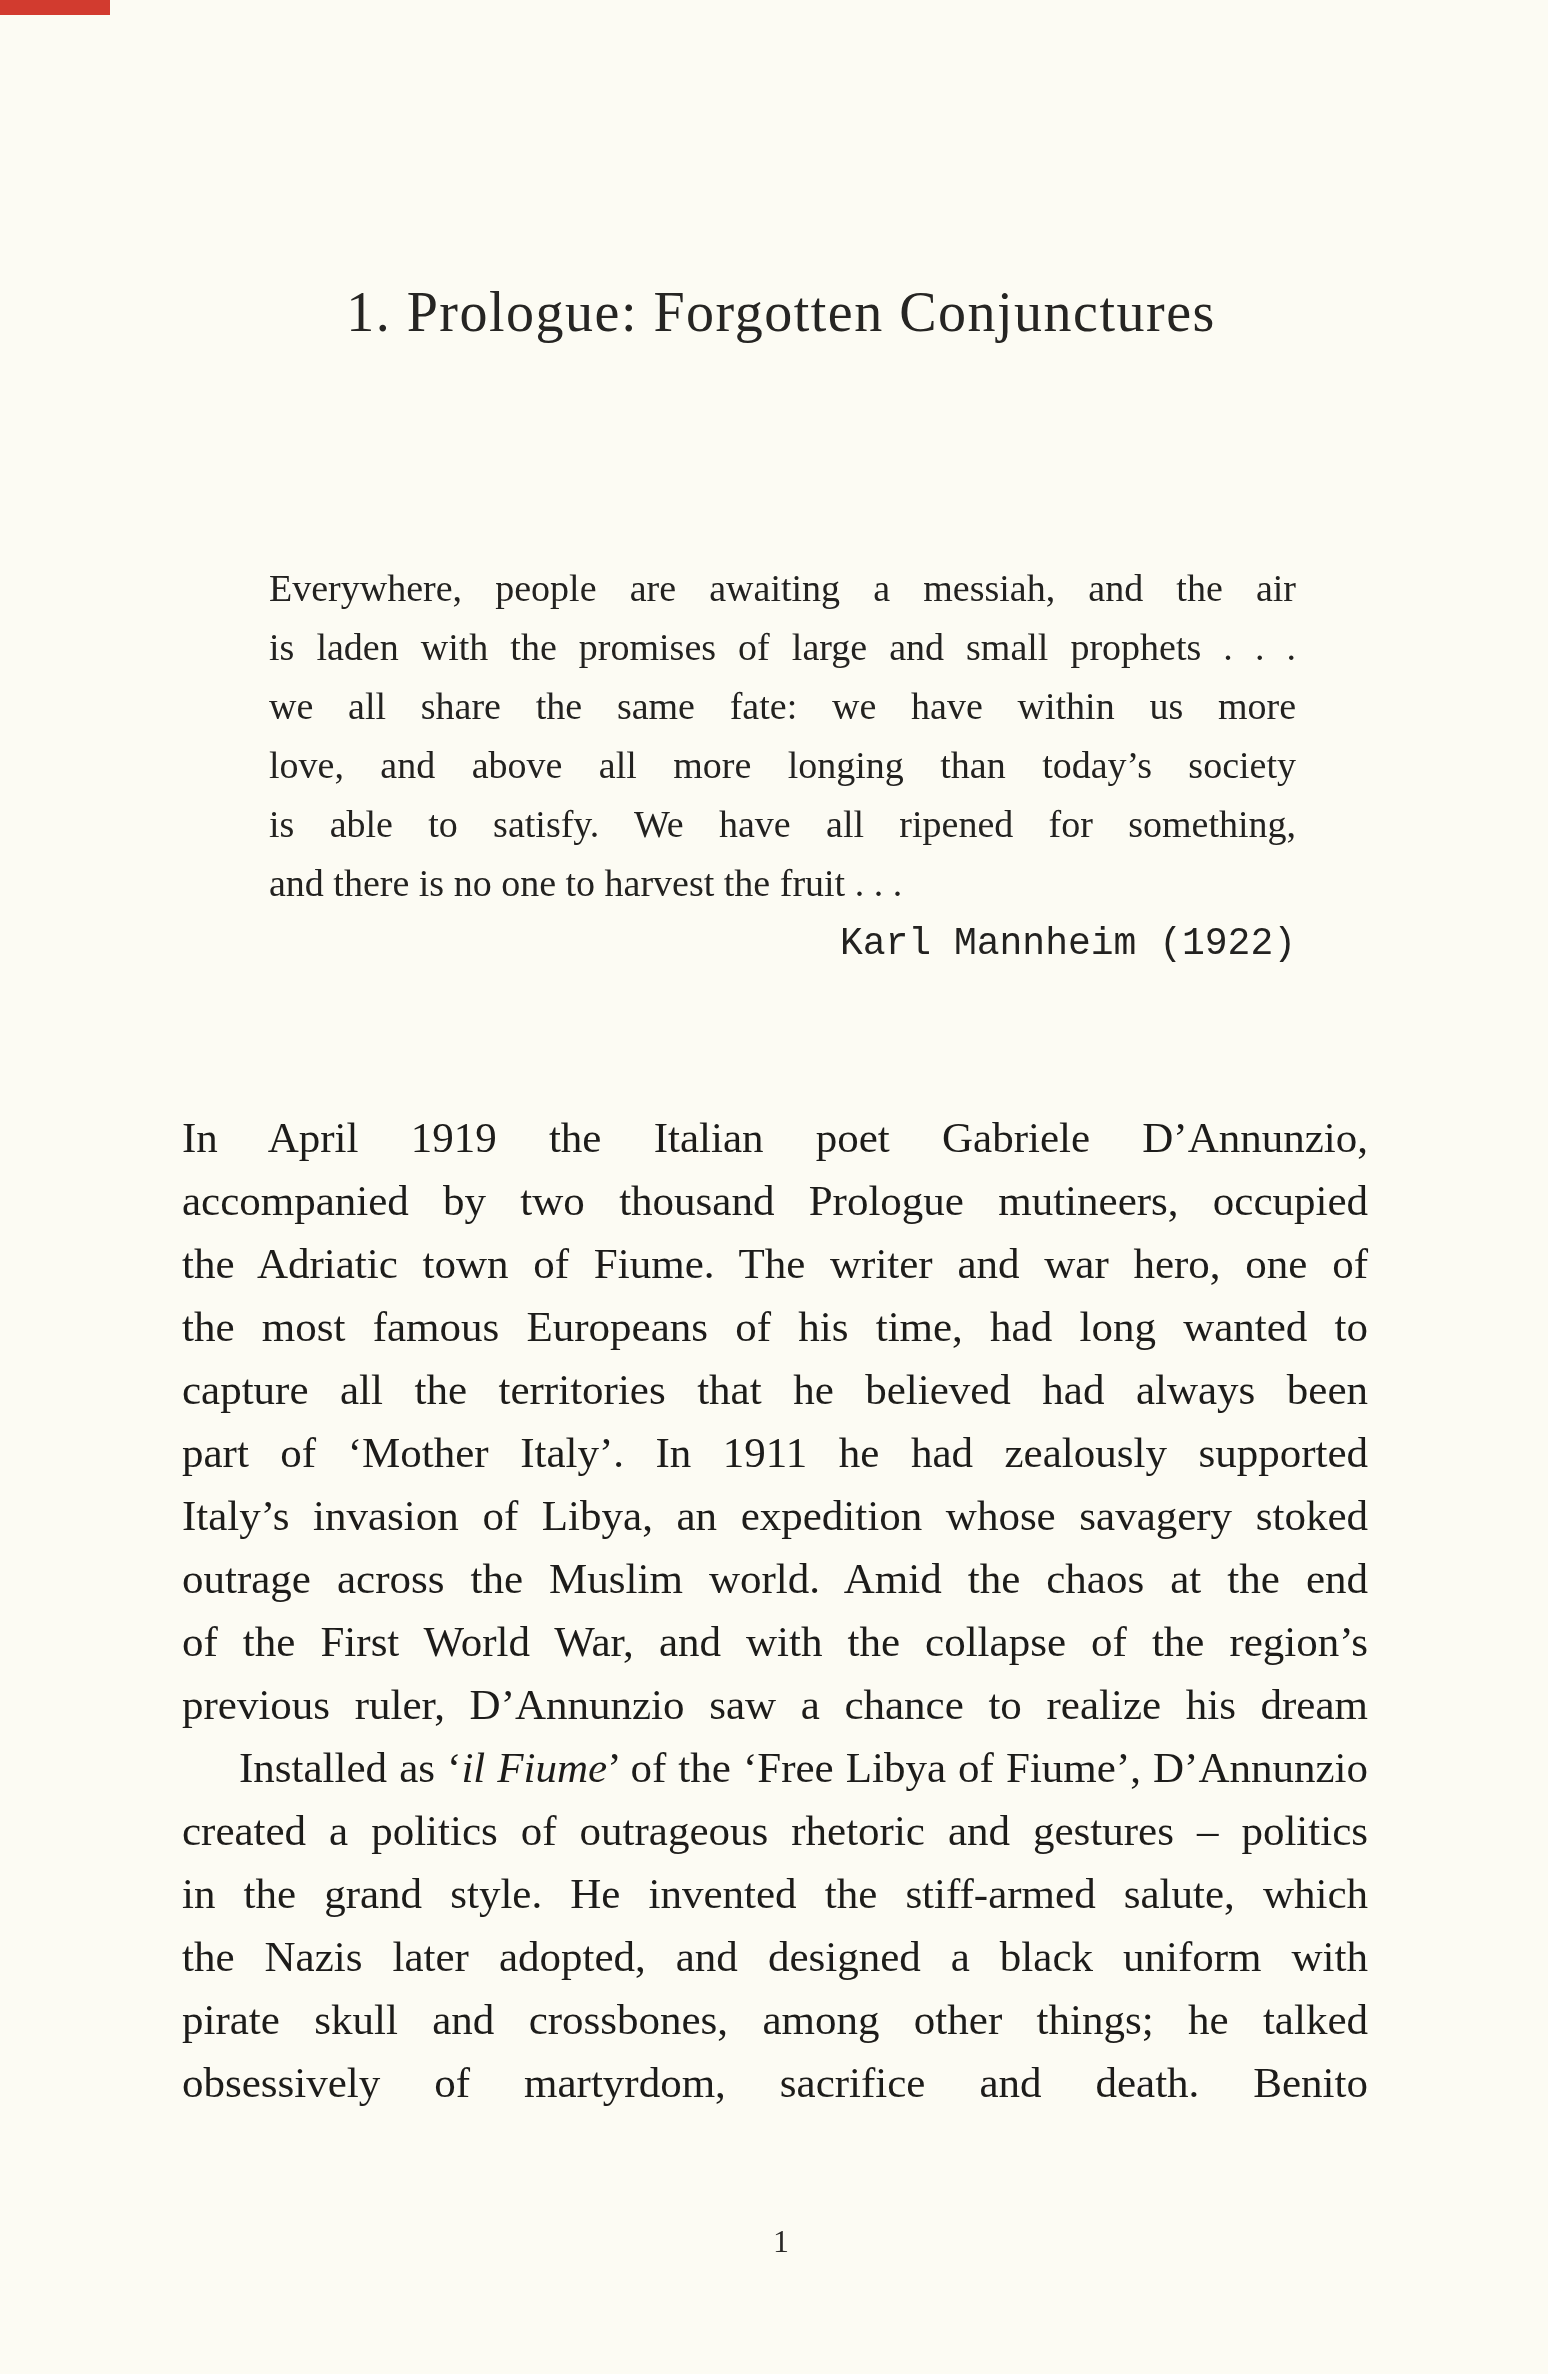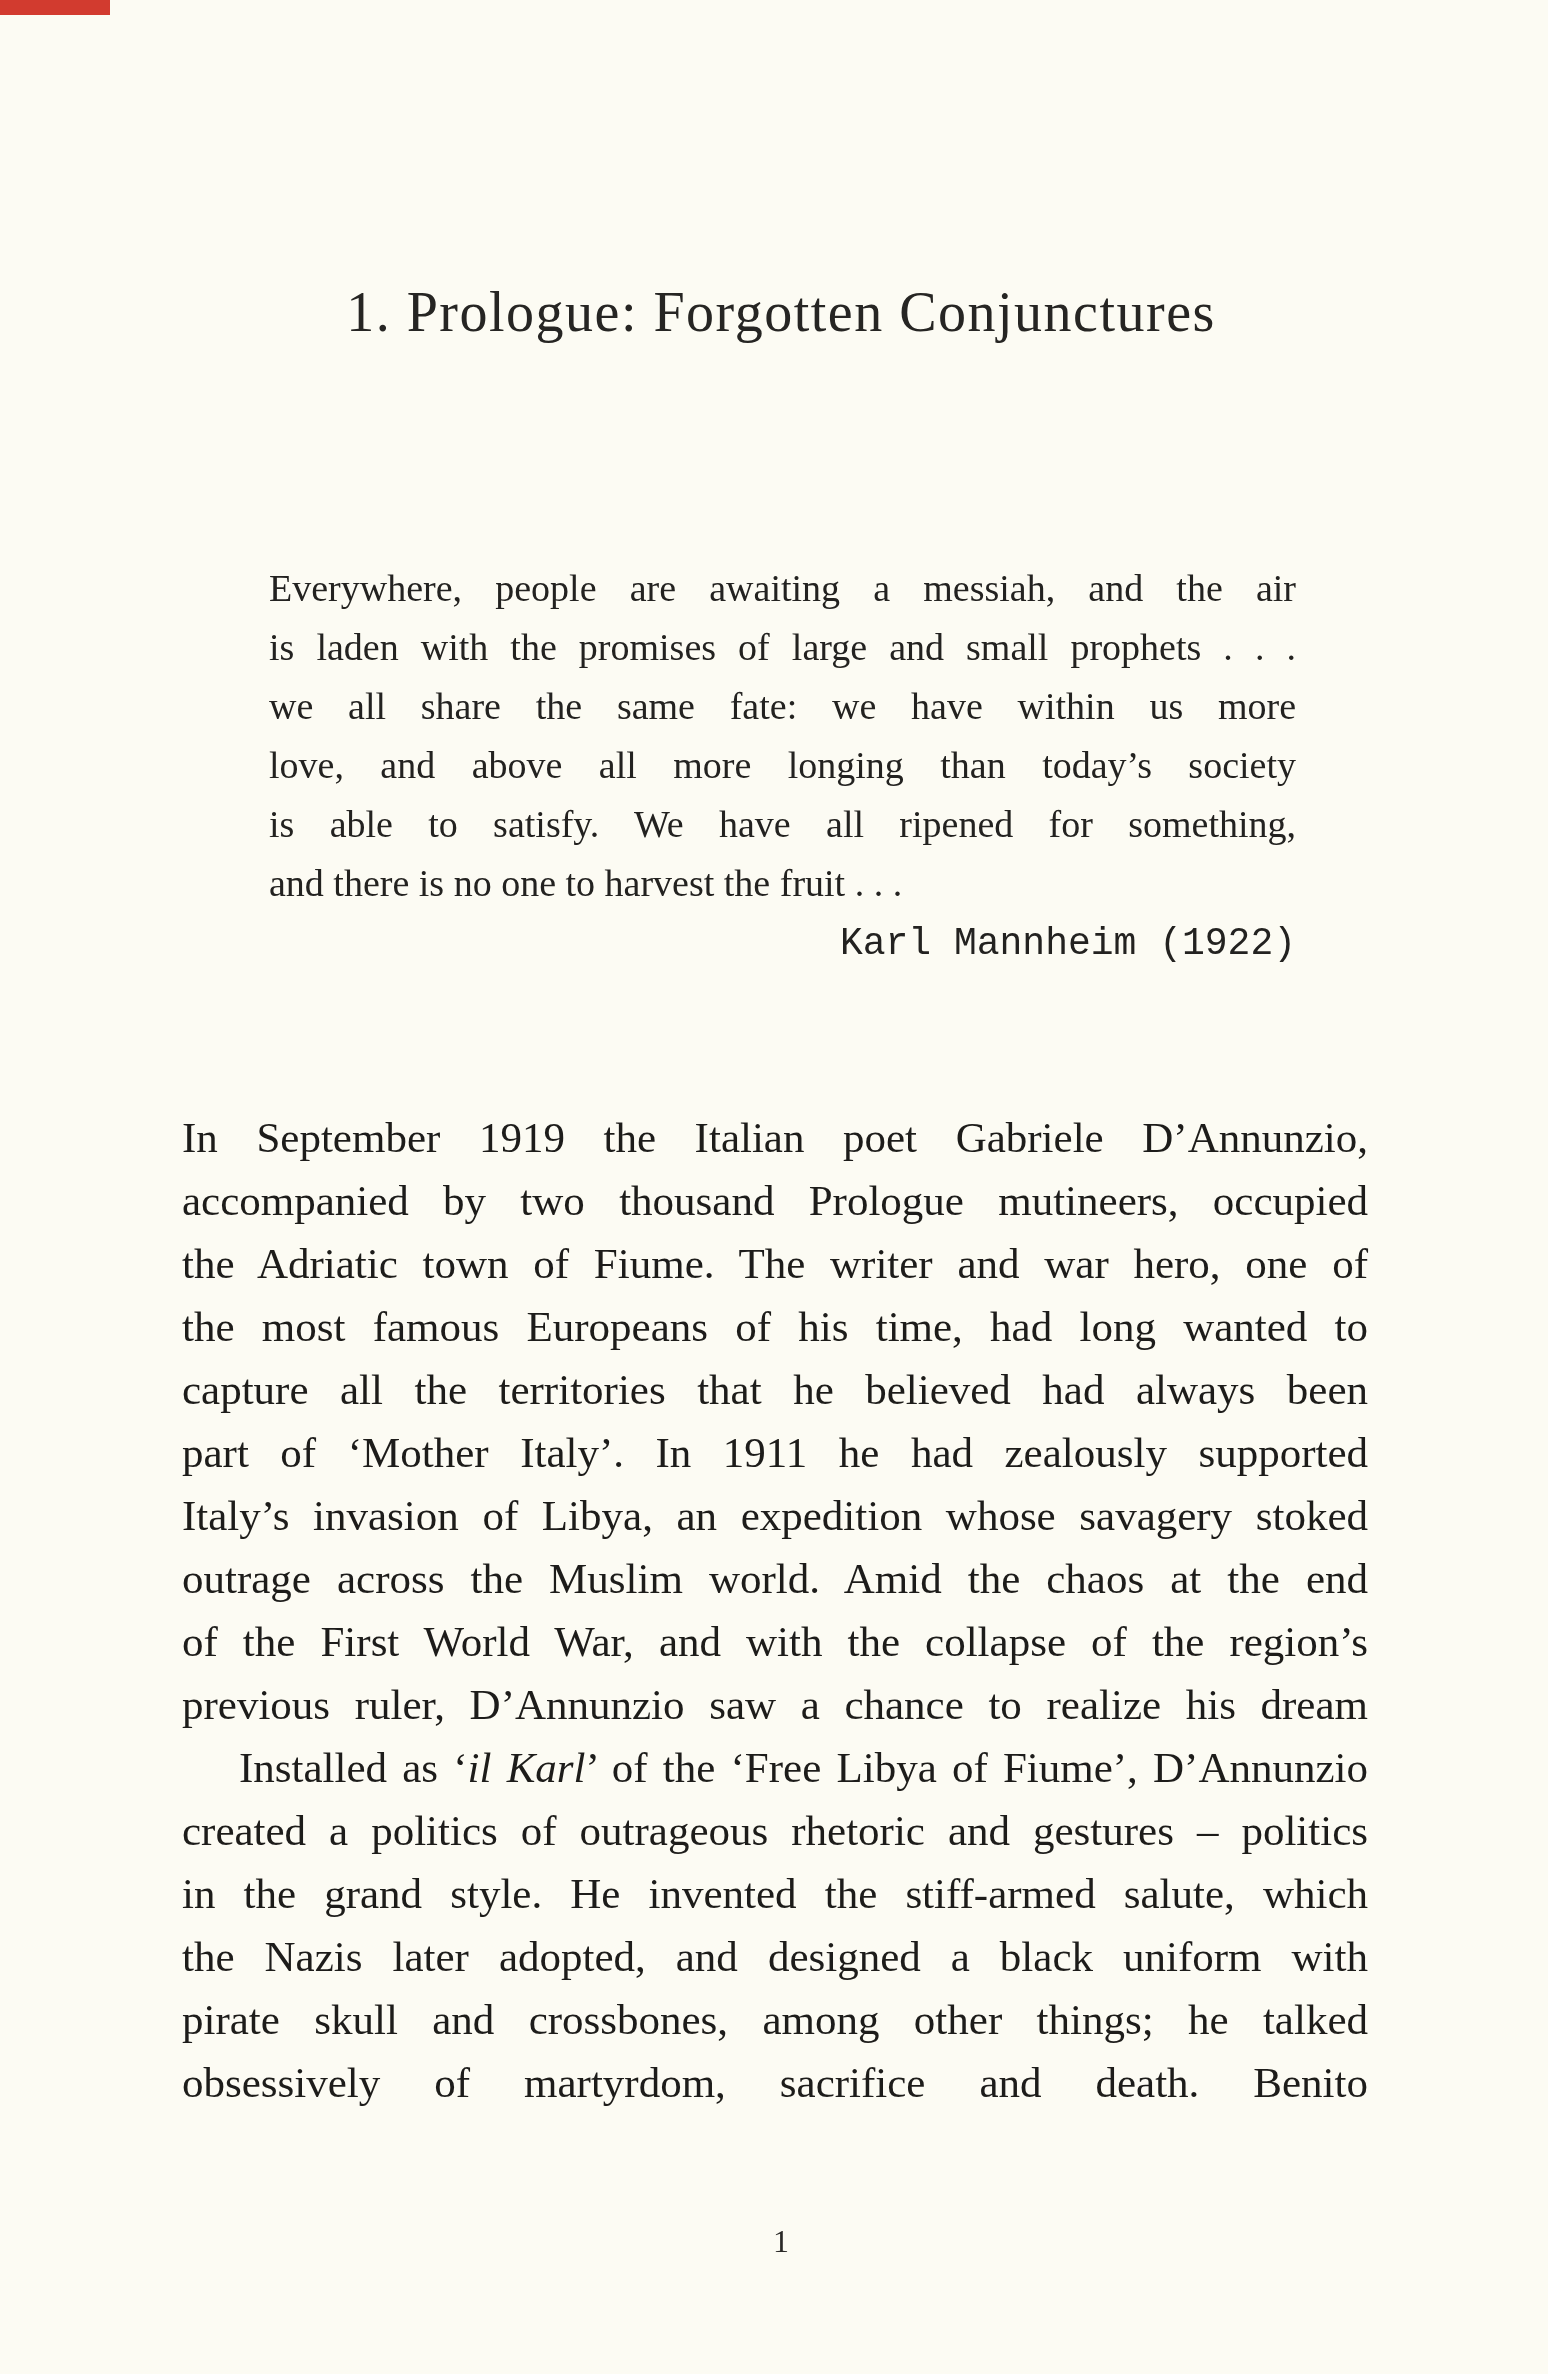--- a/index.html
+++ b/index.html
@@ -77,34 +77,34 @@
     <div class="jl">is laden with the promises of large and small prophets . . .</div>
     <div class="jl">we all share the same fate: we have within us more</div>
     <div class="jl">love, and above all more longing than today’s society</div>
     <div class="jl">is able to satisfy. We have all ripened for something,</div>
     <div class="nl">and there is no one to harvest the fruit . . .</div>
     <div class="attribution">Karl Mannheim (1922)</div>
   </div>
 
   <div class="body-text">
     <div>
-      <div class="jl">In September 1919 the Italian poet Gabriele D’Annunzio,</div>
+      <div class="jl">In April 1919 the Italian poet Gabriele D’Annunzio,</div>
       <div class="jl">accompanied by two thousand Prologue mutineers, occupied</div>
       <div class="jl">the Adriatic town of Fiume. The writer and war hero, one of</div>
       <div class="jl">the most famous Europeans of his time, had long wanted to</div>
       <div class="jl">capture all the territories that he believed had always been</div>
       <div class="jl">part of ‘Mother Italy’. In 1911 he had zealously supported</div>
       <div class="jl">Italy’s invasion of Libya, an expedition whose savagery stoked</div>
       <div class="jl">outrage across the Muslim world. Amid the chaos at the end</div>
       <div class="jl">of the First World War, and with the collapse of the region’s</div>
       <div class="jl">previous ruler, D’Annunzio saw a chance to realize his dream</div>
     </div>
     <div>
       <div class="jl indent">
-        <span>Installed as ‘</span><span class="it">il Karl</span><span>’ of the ‘Free Libya of Fiume’, D’Annunzio</span>
+        <span>Installed as ‘</span><span class="it">il Fiume</span><span>’ of the ‘Free Libya of Fiume’, D’Annunzio</span>
       </div>
       <div class="jl">created a politics of outrageous rhetoric and gestures – politics</div>
       <div class="jl">in the grand style. He invented the stiff-armed salute, which</div>
       <div class="jl">the Nazis later adopted, and designed a black uniform with</div>
       <div class="jl">pirate skull and crossbones, among other things; he talked</div>
       <div class="jl">obsessively of martyrdom, sacrifice and death. Benito</div>
     </div>
   </div>
 
   <div class="page-number">1</div>

